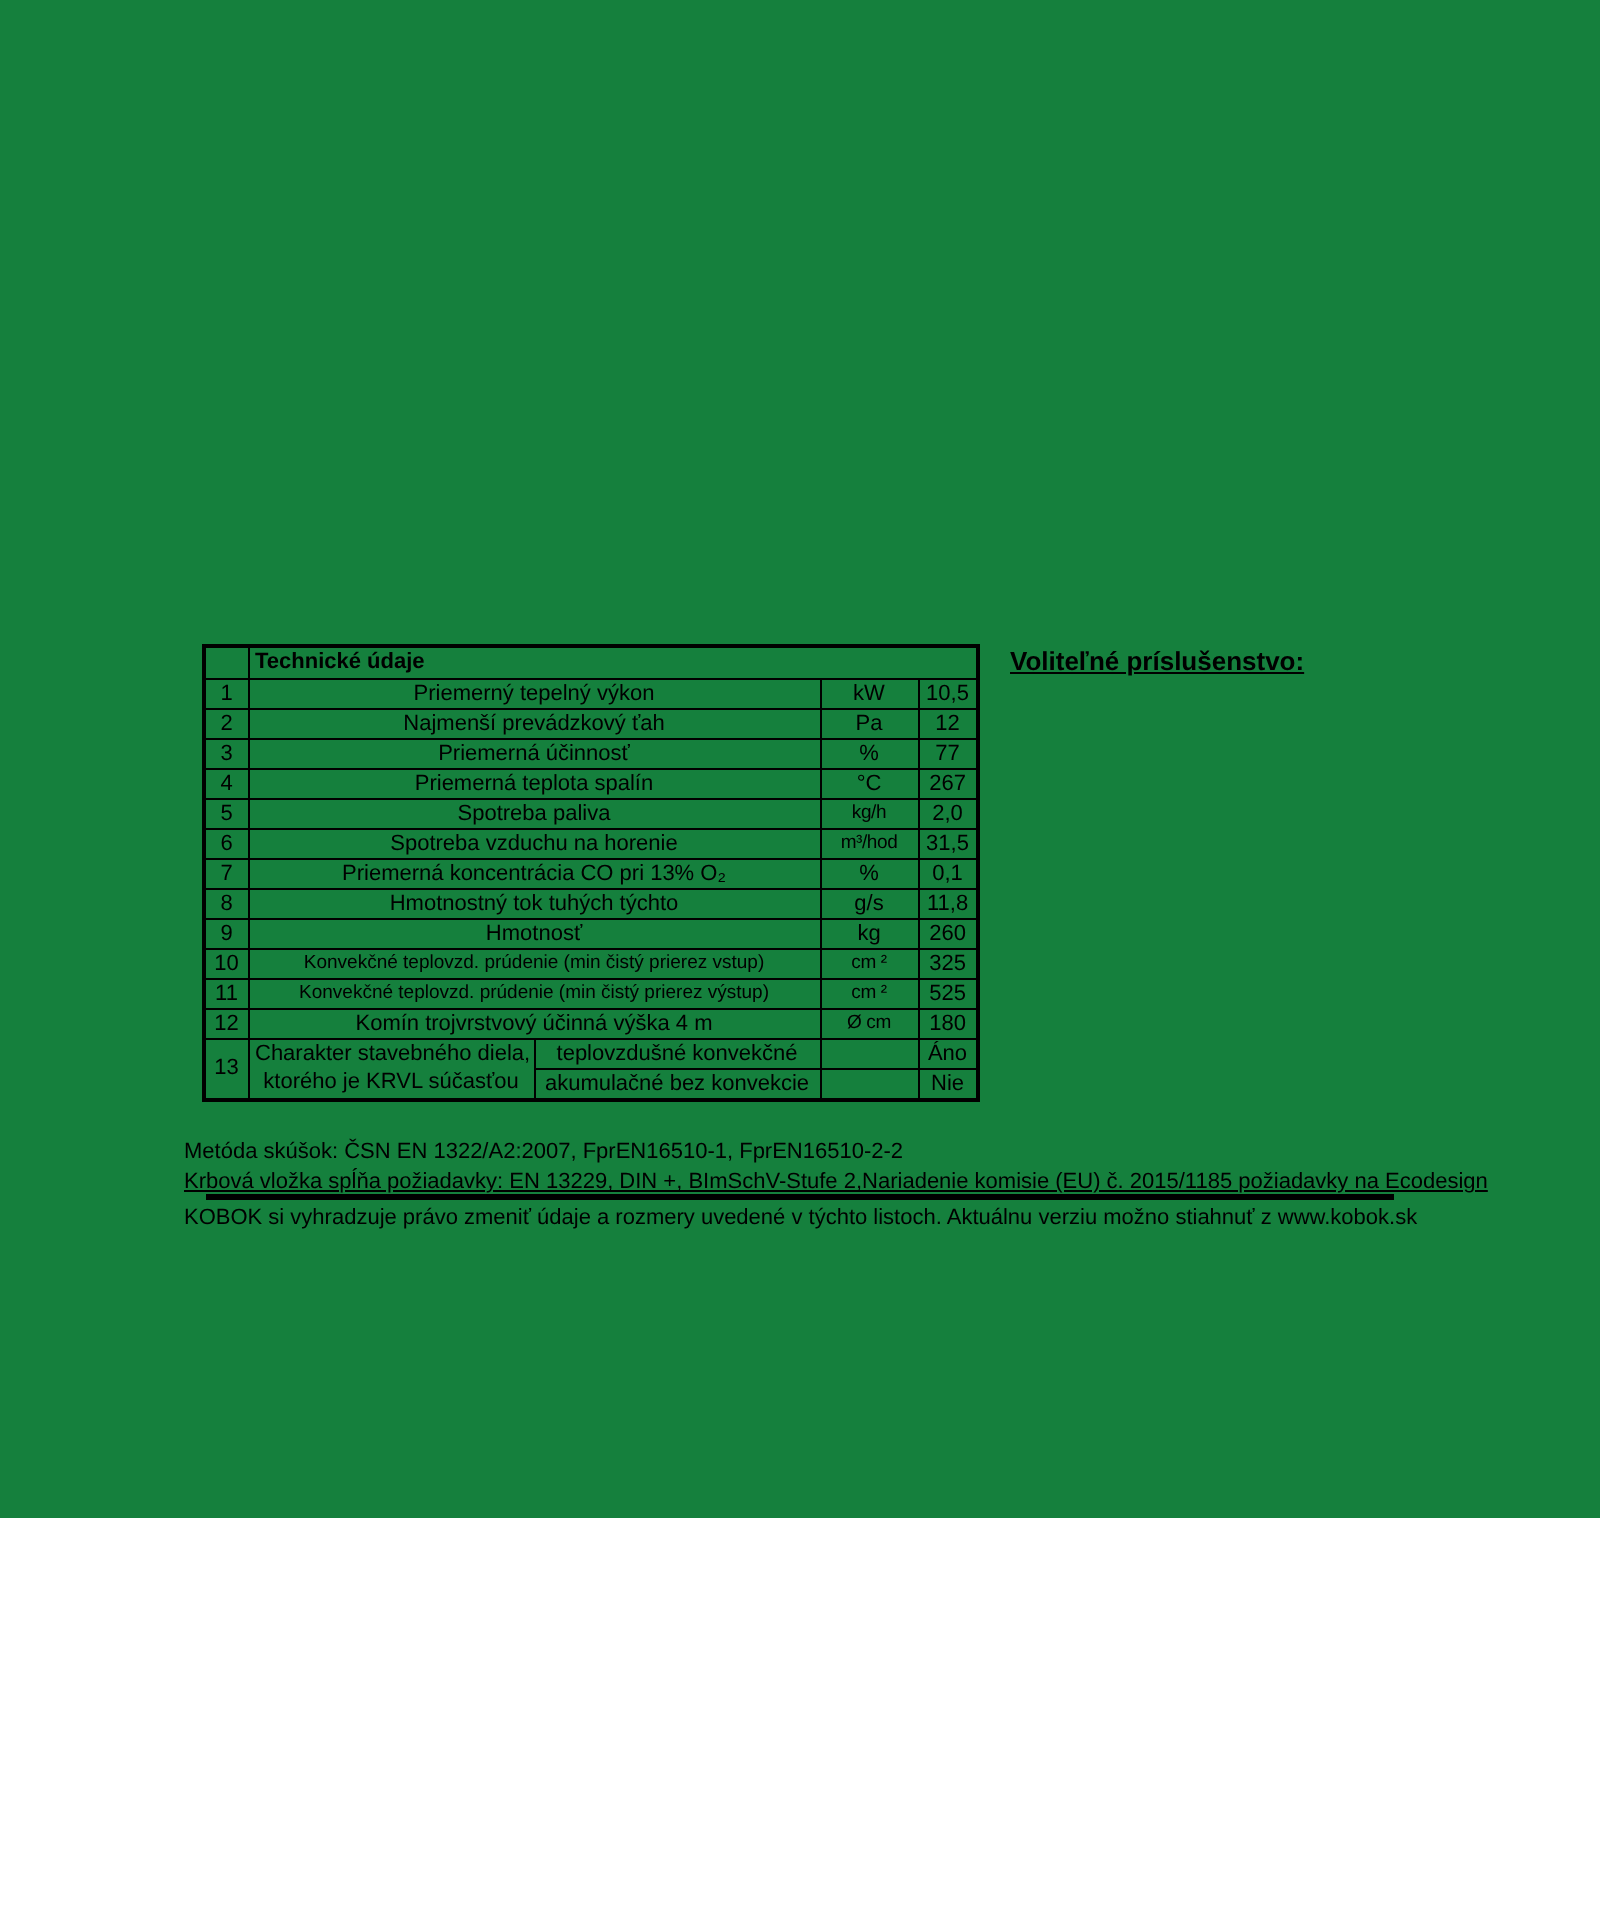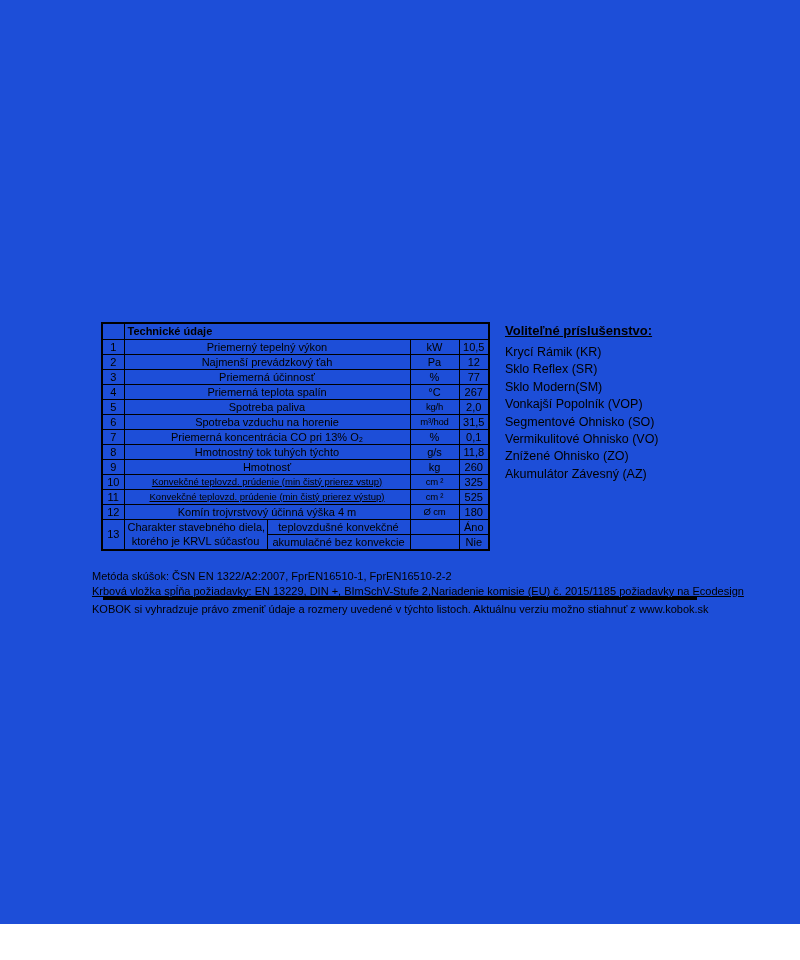--- a/index.html
+++ b/index.html
@@ -1,38 +1,38 @@
 <!DOCTYPE html>
 <html><head>
 <meta charset="utf-8">
 <style>
   * { margin:0; padding:0; box-sizing:border-box; }
   html,body { background:#ffffff; }
   .sheet {
-    position:relative; width:800px; height:924px; background:#1d4ed8;
+    position:relative; width:800px; height:759px; background:#15803d;
     color:#000; font-family:"Liberation Sans","DejaVu Sans",sans-serif;
     overflow:hidden;
   }
   
   table.dt {
     position:absolute; left:101px; top:322px; width:387px;
     border-collapse:collapse; table-layout:fixed;
     border:2px solid #000;
   }
   table.dt td {
     border:1px solid #000;
     font-size:11px; line-height:14px; height:14px;
     padding:0 3px; white-space:nowrap; overflow:hidden;
     vertical-align:middle;
   }
   table.dt tr.head td { height:16px; }
   td.title { font-weight:bold; font-size:13px; line-height:16px; padding-left:3px; }
   td.c { text-align:center; padding:0 1px; }
   td.name { text-align:center; }
-  td.name.small { font-size:9.5px;text-decoration:underline; }
+  td.name.small { font-size:9.5px; }
   td.unit { font-size:11px; }
   td.unit.tight { font-size:9.5px; letter-spacing:-0.2px; }
   td.val { font-size:12px; }
   td.label { font-size:11px; }
   td.label div { line-height:14px; }
   
   .acc { position:absolute; left:505px; top:323px; }
   .acc-title {
     font-weight:bold; font-size:13px; text-decoration:underline;
     margin-bottom:6px; white-space:nowrap;
@@ -147,30 +147,20 @@
         <tr>
           <td class="name">akumulačné bez konvekcie</td>
           <td class="c unit"></td>
           <td class="c val">Nie</td>
         </tr>
       </tbody>
   </table>
 
   <div class="acc">
     <div class="acc-title">Voliteľné príslušenstvo:</div>
-    <ul>
-        <li>Krycí Rámik (KR)</li>
-        <li>Sklo Reflex (SR)</li>
-        <li>Sklo Modern(SM)</li>
-        <li>Vonkajší Popolník (VOP)</li>
-        <li>Segmentové Ohnisko (SO)</li>
-        <li>Vermikulitové Ohnisko (VO)</li>
-        <li>Znížené Ohnisko (ZO)</li>
-        <li>Akumulátor Závesný (AZ)</li>
-      </ul>
   </div>
 
   <div class="fl" style="top:570px">Metóda skúšok: ČSN EN 1322/A2:2007, FprEN16510-1, FprEN16510-2-2</div>
   <div class="fl u" style="top:585px">Krbová vložka spĺňa požiadavky: EN 13229, DIN +, BImSchV-Stufe 2,Nariadenie komisie (EU) č. 2015/1185 požiadavky na Ecodesign</div>
   <div class="rule"></div>
   <div class="fl" style="top:603px">KOBOK si vyhradzuje právo zmeniť údaje a rozmery uvedené v týchto listoch. Aktuálnu verziu možno stiahnuť z www.kobok.sk</div>
 
 </div>
 
 </body></html>

